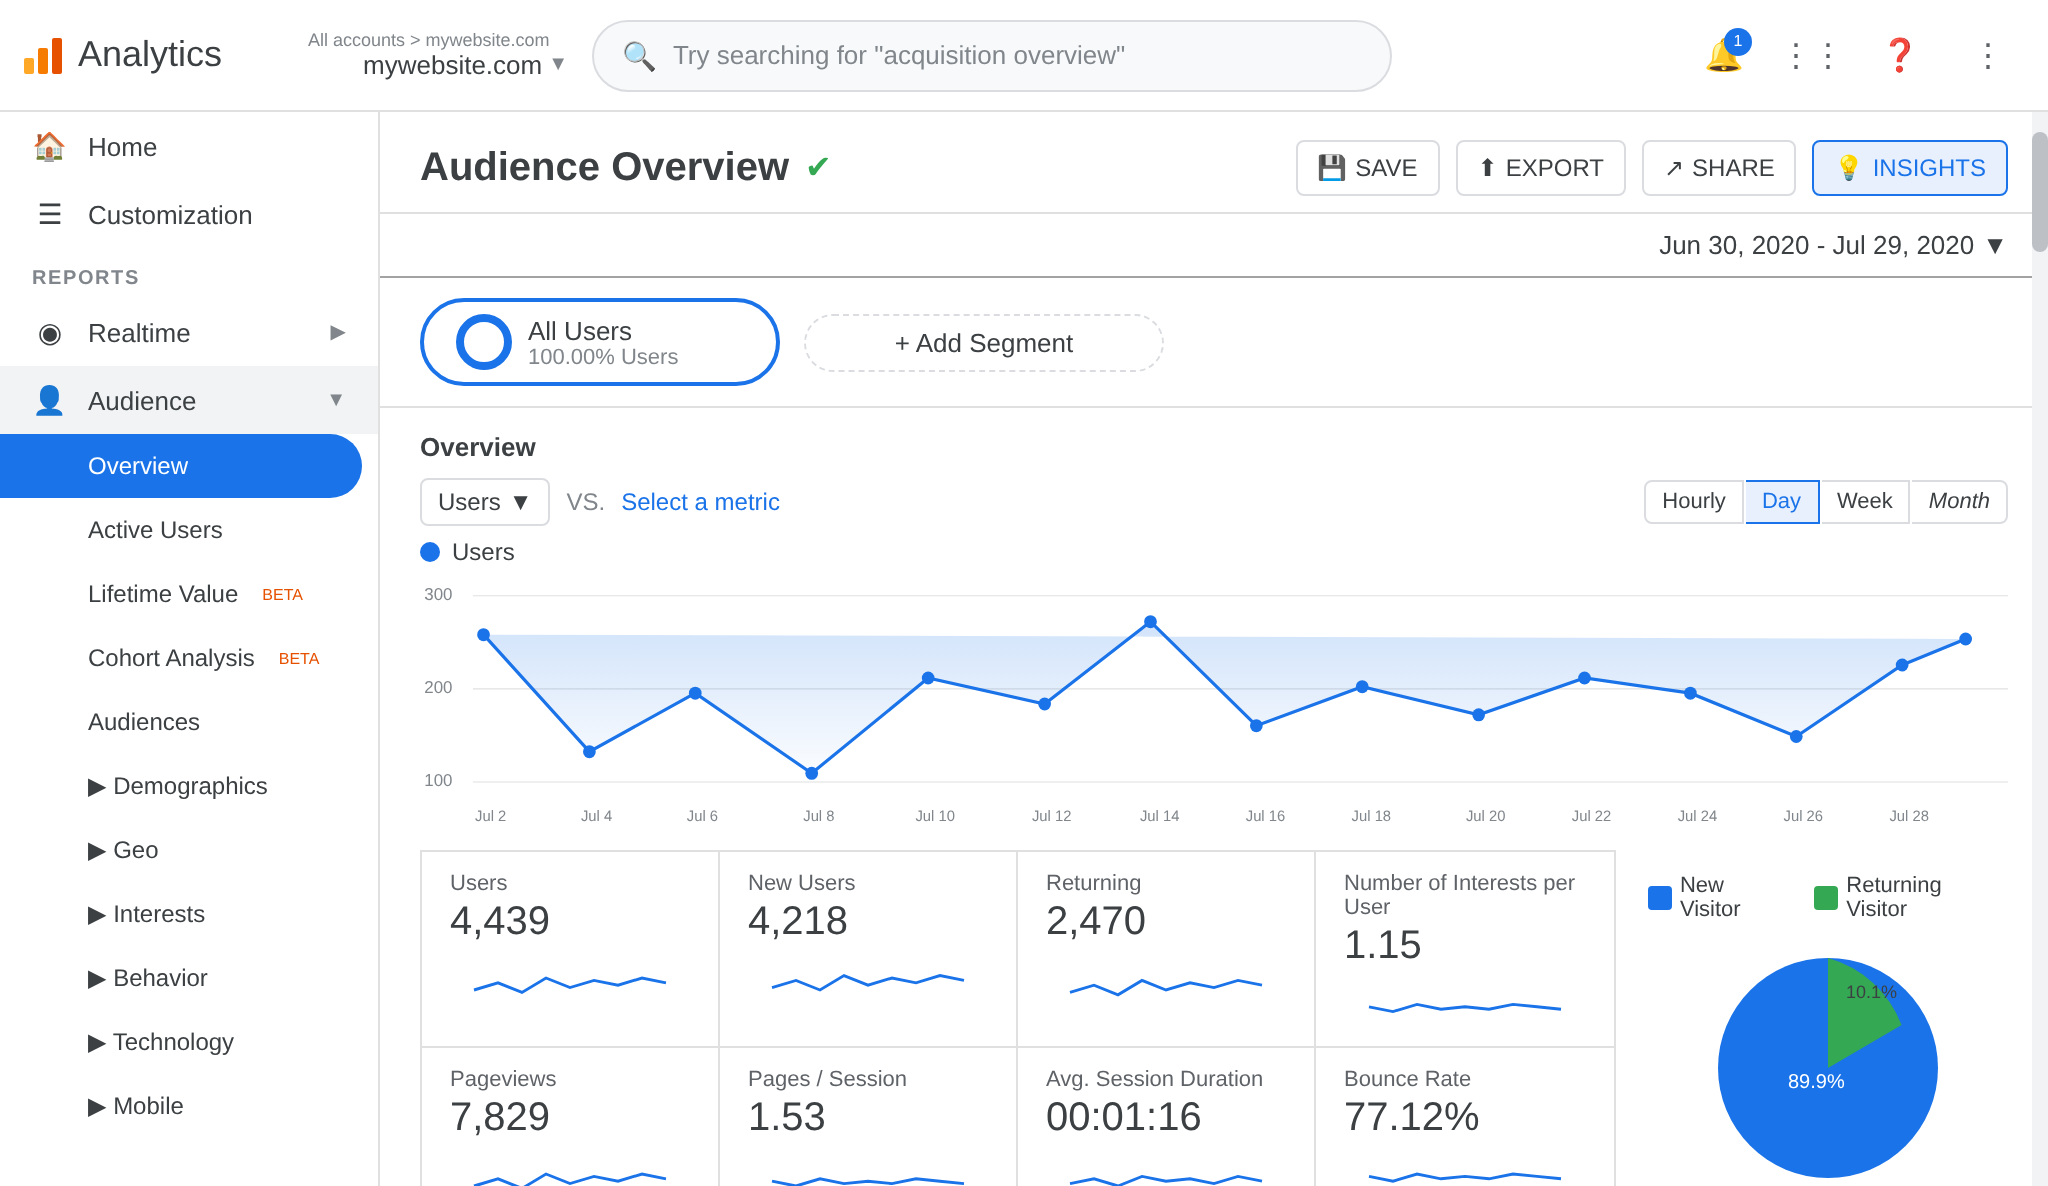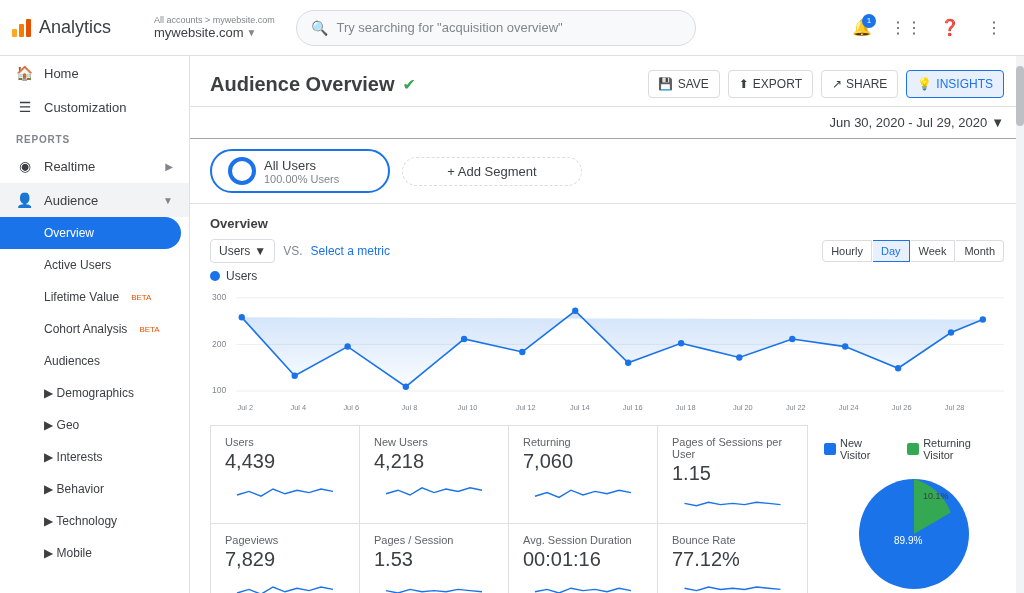--- a/index.html
+++ b/index.html
@@ -14,21 +14,21 @@
     .logo-area { display: flex; align-items: center; gap: 8px; min-width: 130px; }
     .logo-bars { display: flex; align-items: flex-end; gap: 2px; }
     .logo-bar { background: #f57c00; border-radius: 1px; }
     .logo-bar:nth-child(1) { width: 5px; height: 8px; background: #ffa726; }
     .logo-bar:nth-child(2) { width: 5px; height: 13px; background: #f57c00; }
     .logo-bar:nth-child(3) { width: 5px; height: 18px; background: #e65100; }
     .logo-text { font-size: 18px; color: #3c4043; font-weight: 400; }
 
     .account-info { display: flex; flex-direction: column; min-width: 130px; }
     .account-label { font-size: 9px; color: #80868b; }
-    .account-name { font-size: 13px; color: #3c4043; display: flex; align-items: center; gap: 3px; cursor: pointer; }
+    .account-name { font-size: 13px; color: #3c4043; display: flex; align-items: center; gap: 3px; cursor: pointer; justify-content: flex-end; }
     .dropdown-arrow { font-size: 10px; color: #80868b; }
 
     .search-bar {
       flex: 1; max-width: 400px; height: 36px;
       border: 1px solid #dadce0; border-radius: 24px;
       display: flex; align-items: center; padding: 0 14px; gap: 8px;
       color: #80868b; font-size: 13px; background: #f8f9fa; cursor: text;
     }
     .search-icon-wrap { color: #80868b; font-size: 14px; }
 
@@ -133,21 +133,21 @@
       display: flex; align-items: center; gap: 4px;
     }
     .vs-label { font-size: 12px; color: #80868b; }
     .select-metric { font-size: 12px; color: #1a73e8; cursor: pointer; }
     .time-buttons { display: flex; gap: 1px; }
     .time-btn {
       padding: 4px 8px; border: 1px solid #dadce0;
       font-size: 11px; cursor: pointer; color: #3c4043; background: #fff;
     }
     .time-btn:first-child { border-radius: 4px 0 0 4px; }
-    .time-btn:last-child { border-radius: 0 4px 4px 0; }
+    .time-btn:last-child { border-radius: 0 4px 4px 0; font-style: italic; }
     .time-btn + .time-btn { border-left: none; }
     .time-btn.active { background: #e8f0fe; color: #1a73e8; border-color: #1a73e8; }
 
     
     .chart-legend { display: flex; align-items: center; gap: 6px; margin-bottom: 4px; font-size: 12px; }
     .legend-dot { width: 10px; height: 10px; border-radius: 50%; }
 
     
     .chart-container { width: 100%; height: 130px; position: relative; }
     .chart-container svg { width: 100%; height: 100%; }
@@ -430,29 +430,29 @@
             <div class="stat-label">New Users</div>
             <div class="stat-value">4,218</div>
             <div class="stat-sparkline">
               <svg viewBox="0 0 80 20">
                   <polyline points="0,14 10,11 20,15 30,9 40,13 50,10 60,12 70,9 80,11" fill="none" stroke="#1a73e8" stroke-width="1.2"></polyline>
                 </svg>
             </div>
           </div>
           <div class="stat-cell">
             <div class="stat-label">Returning</div>
-            <div class="stat-value">7,060</div>
+            <div class="stat-value">2,470</div>
             <div class="stat-sparkline">
               <svg viewBox="0 0 80 20">
                   <polyline points="0,16 10,13 20,17 30,11 40,15 50,12 60,14 70,11 80,13" fill="none" stroke="#1a73e8" stroke-width="1.2"></polyline>
                 </svg>
             </div>
           </div>
           <div class="stat-cell">
-            <div class="stat-label">Pages of Sessions per User</div>
+            <div class="stat-label">Number of Interests per User</div>
             <div class="stat-value">1.15</div>
             <div class="stat-sparkline">
               <svg viewBox="0 0 80 20">
                   <polyline points="0,12 10,14 20,11 30,13 40,12 50,13 60,11 70,12 80,13" fill="none" stroke="#1a73e8" stroke-width="1.2"></polyline>
                 </svg>
             </div>
           </div>
 
           <div class="stat-cell">
             <div class="stat-label">Pageviews</div>

